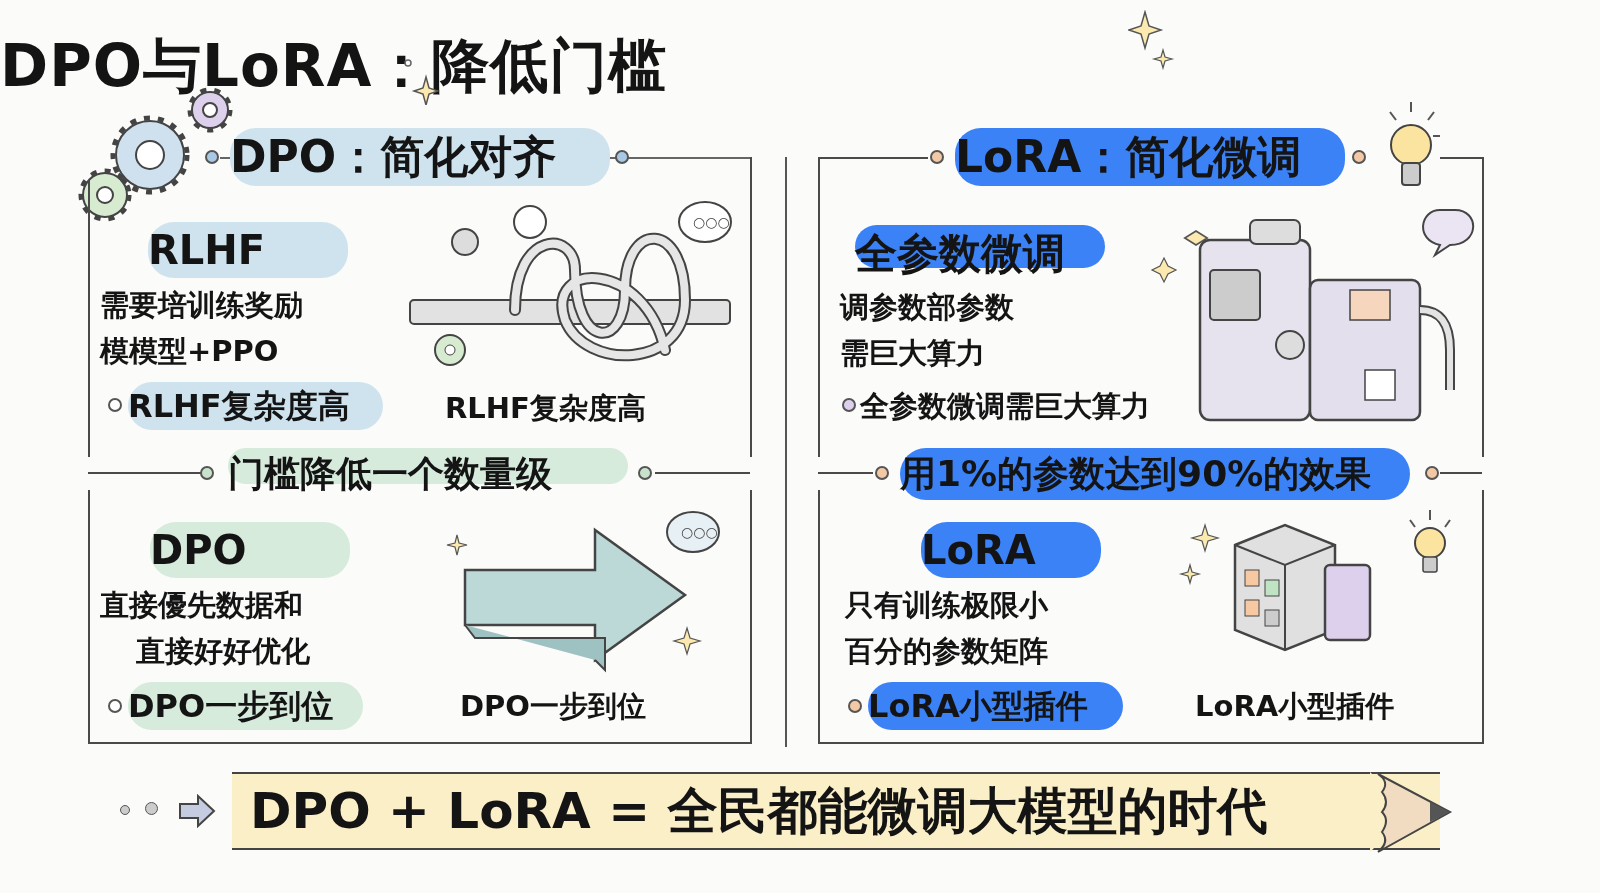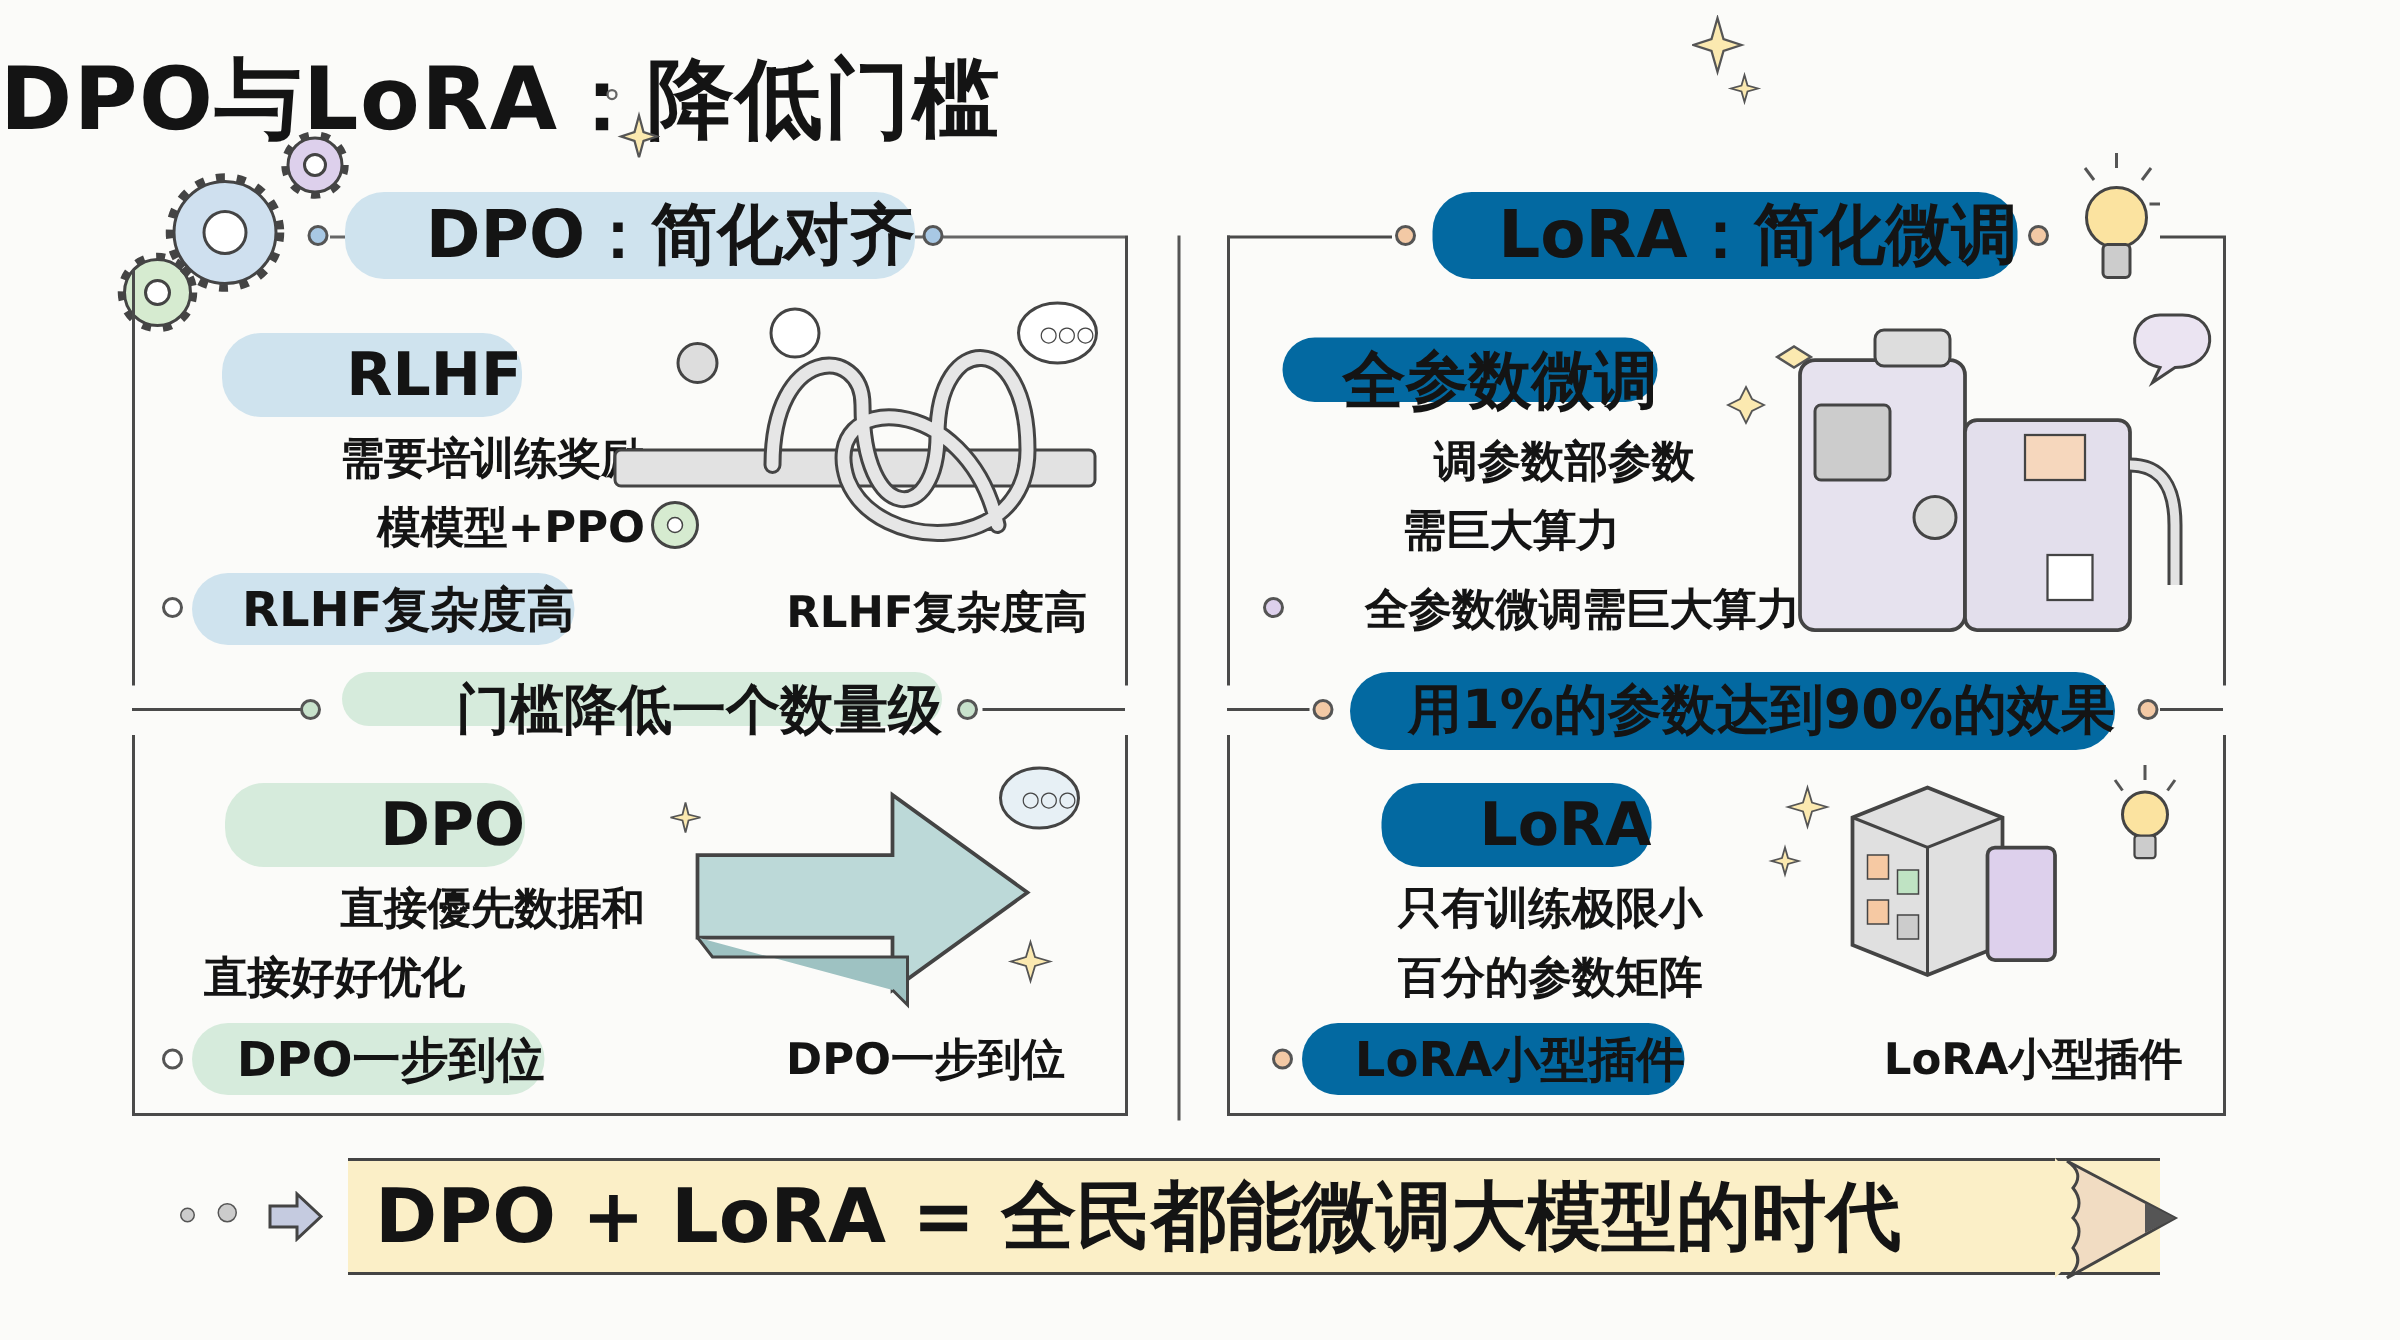--- a/index.html
+++ b/index.html
@@ -16,28 +16,28 @@
     font-size: 58px; font-weight: bold; letter-spacing: 1px;
   }
   .panel-line { position: absolute; background: #4a4a4a; }
   .hline { height: 2px; }
   .vline { width: 2px; }
   .pill {
     position: absolute; border-radius: 26px; text-align: center;
     font-weight: bold; white-space: nowrap;
   }
   .blue { background: #cfe3ee; }
-  .orange { background: #0369a1; }
+  .orange { background: #3b82f6; }
   .green { background: #d6ebdc; }
   .yellow { background: #fbefc7; }
   .dot {
     position: absolute; width: 14px; height: 14px; border-radius: 50%;
     border: 2px solid #555;
   }
-  .txt { position: absolute; font-weight: bold; white-space: nowrap; text-align: right; }
+  .txt { position: absolute; font-weight: bold; white-space: nowrap; text-align: left; }
   .sectitle { font-size: 44px; height: 58px; line-height: 58px; }
   .subtitle { font-size: 40px; height: 56px; line-height: 56px; }
   .body { font-size: 29px; line-height: 46px; }
   .bottom {
     left: 232px; top: 772px; width: 1208px; height: 78px;
     border-top: 2px solid #444; border-bottom: 2px solid #444;
     font-size: 50px; line-height: 74px; padding-left: 18px;
   }
 </style>
 </head>

